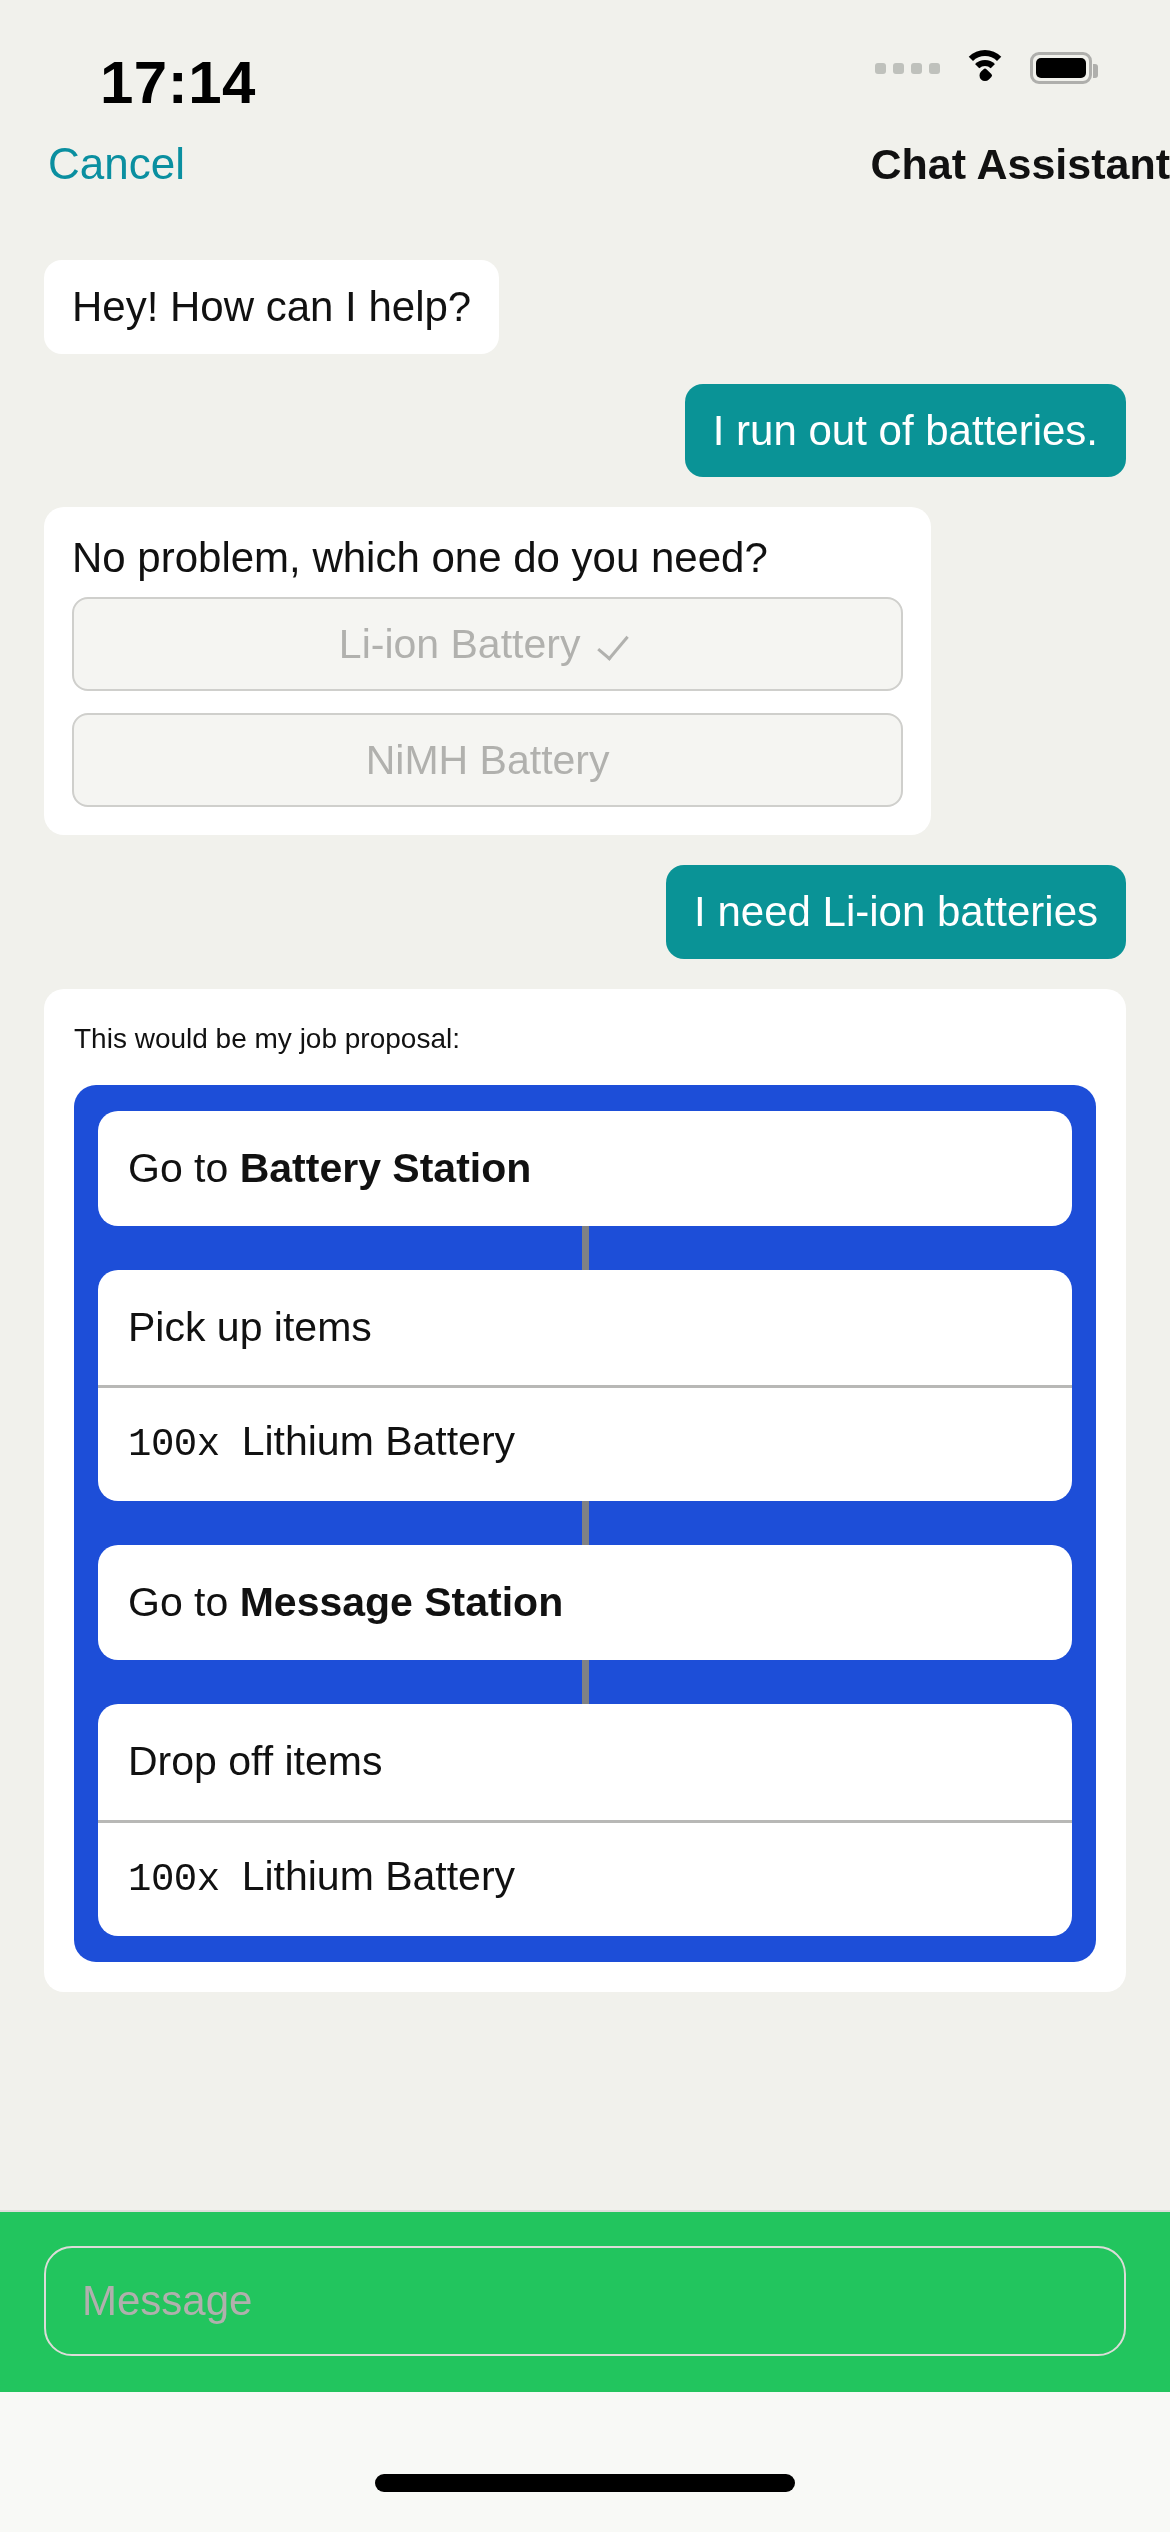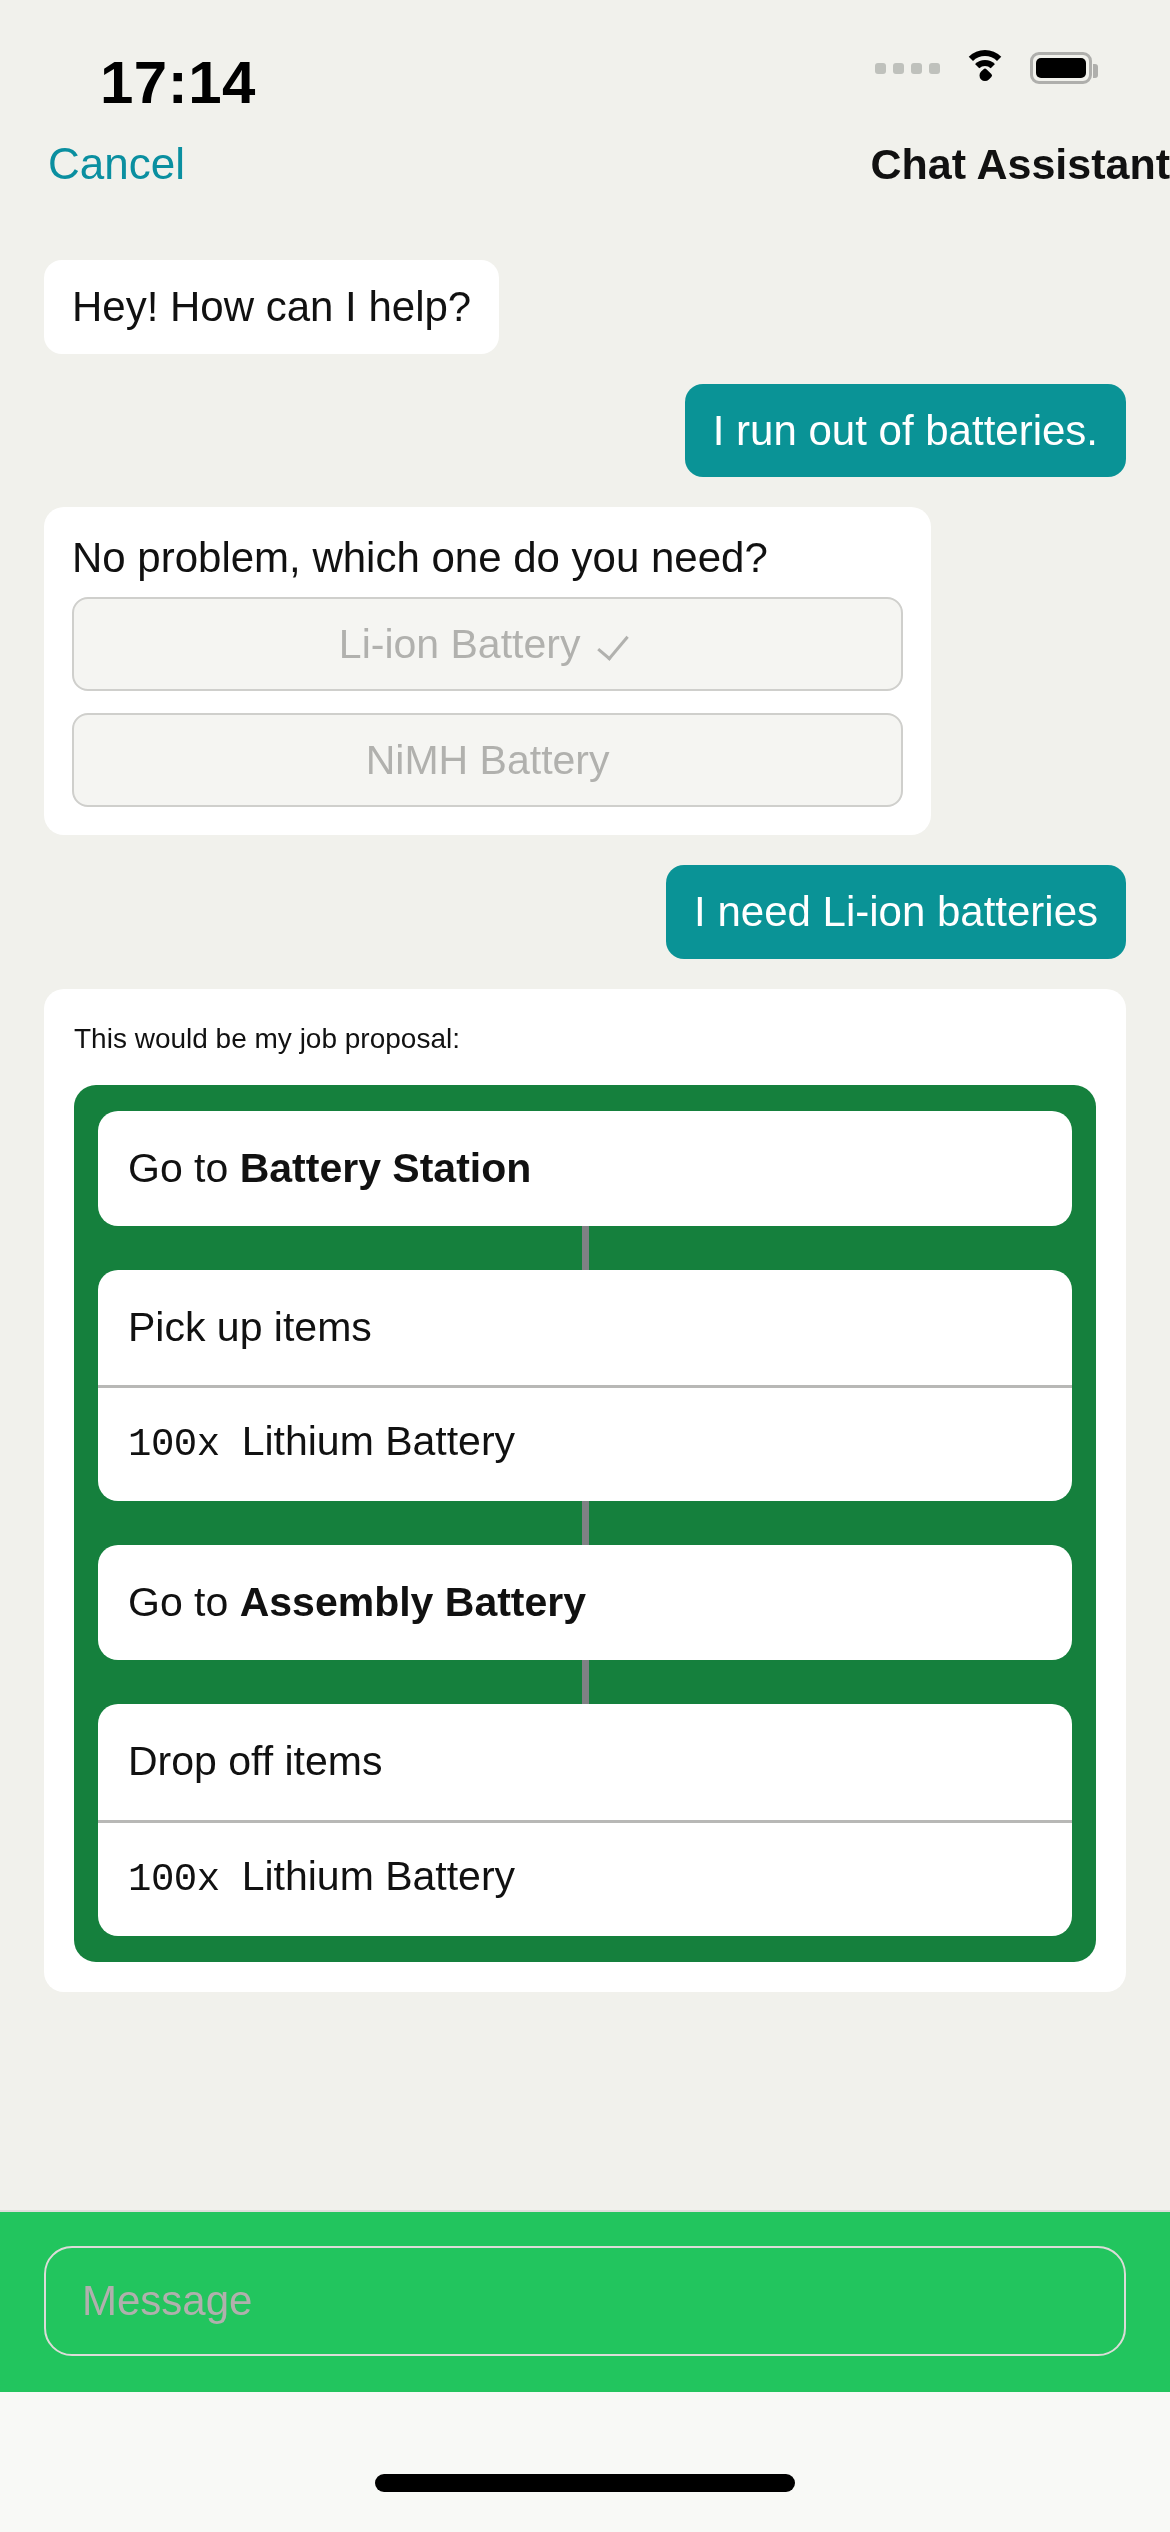--- a/index.html
+++ b/index.html
@@ -82,21 +82,21 @@
 
   
   .job-card {
     background:#FFFFFF;
     border-radius:20px;
     padding:34px 30px 30px 30px;
     width:100%;
   }
   .job-card-title { font-size:28px; color:#111; margin-bottom:30px; }
   .steps-wrap {
-    background:#15803d;
+    background:#1d4ed8;
     border-radius:22px;
     padding:26px 24px;
   }
   .step {
     background:#FFFFFF;
     border-radius:20px;
     overflow:hidden;
   }
   .step-main {
     padding:34px 30px;
@@ -218,21 +218,21 @@
           <div class="step">
             <div class="step-main"><span>Pick up items</span></div>
             <div class="step-sub">
               <span class="qty">100x</span>
               <span>Lithium Battery</span>
             </div>
           </div>
           <div class="connector"></div>
 
           <div class="step">
-            <div class="step-main"><span>Go to </span><span class="b">Assembly Battery</span></div>
+            <div class="step-main"><span>Go to </span><span class="b">Message Station</span></div>
           </div>
           <div class="connector"></div>
 
           <div class="step">
             <div class="step-main"><span>Drop off items</span></div>
             <div class="step-sub">
               <span class="qty">100x</span>
               <span>Lithium Battery</span>
             </div>
           </div>

